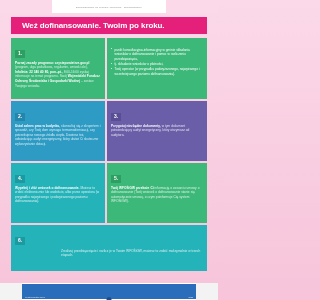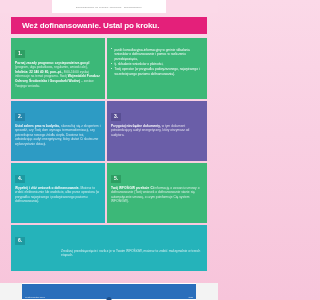--- a/index.html
+++ b/index.html
@@ -196,21 +196,21 @@
 </head>
 <body>
 
 <div class="top-strip">
   <div class="caption">Dofinansowanie do wymiany kopciucha - dofinansowanie</div>
 </div>
 <div class="top-strip-left"></div>
 <div class="top-strip-right"></div>
 
 <div class="title-banner">
-  <div class="title-text">Weź dofinansowanie. Ustal po kroku.</div>
+  <div class="title-text">Weź dofinansowanie. Twoim po kroku.</div>
 </div>
 
 <div class="steps">
 
   <div class="card card-1">
     <span class="badge">1.</span>
     <div class="body">
       <span class="b">Poznaj zasady programu:</span>
       <span class="b">czystepowietrze.gov.pl</span><span class="dim"> (program, ulga podatkowa, regulamin, wnioski ale),</span>
       <span class="b">Infolinia:</span><span class="b"> 22 340 40 80, pon.-pt.,</span>

